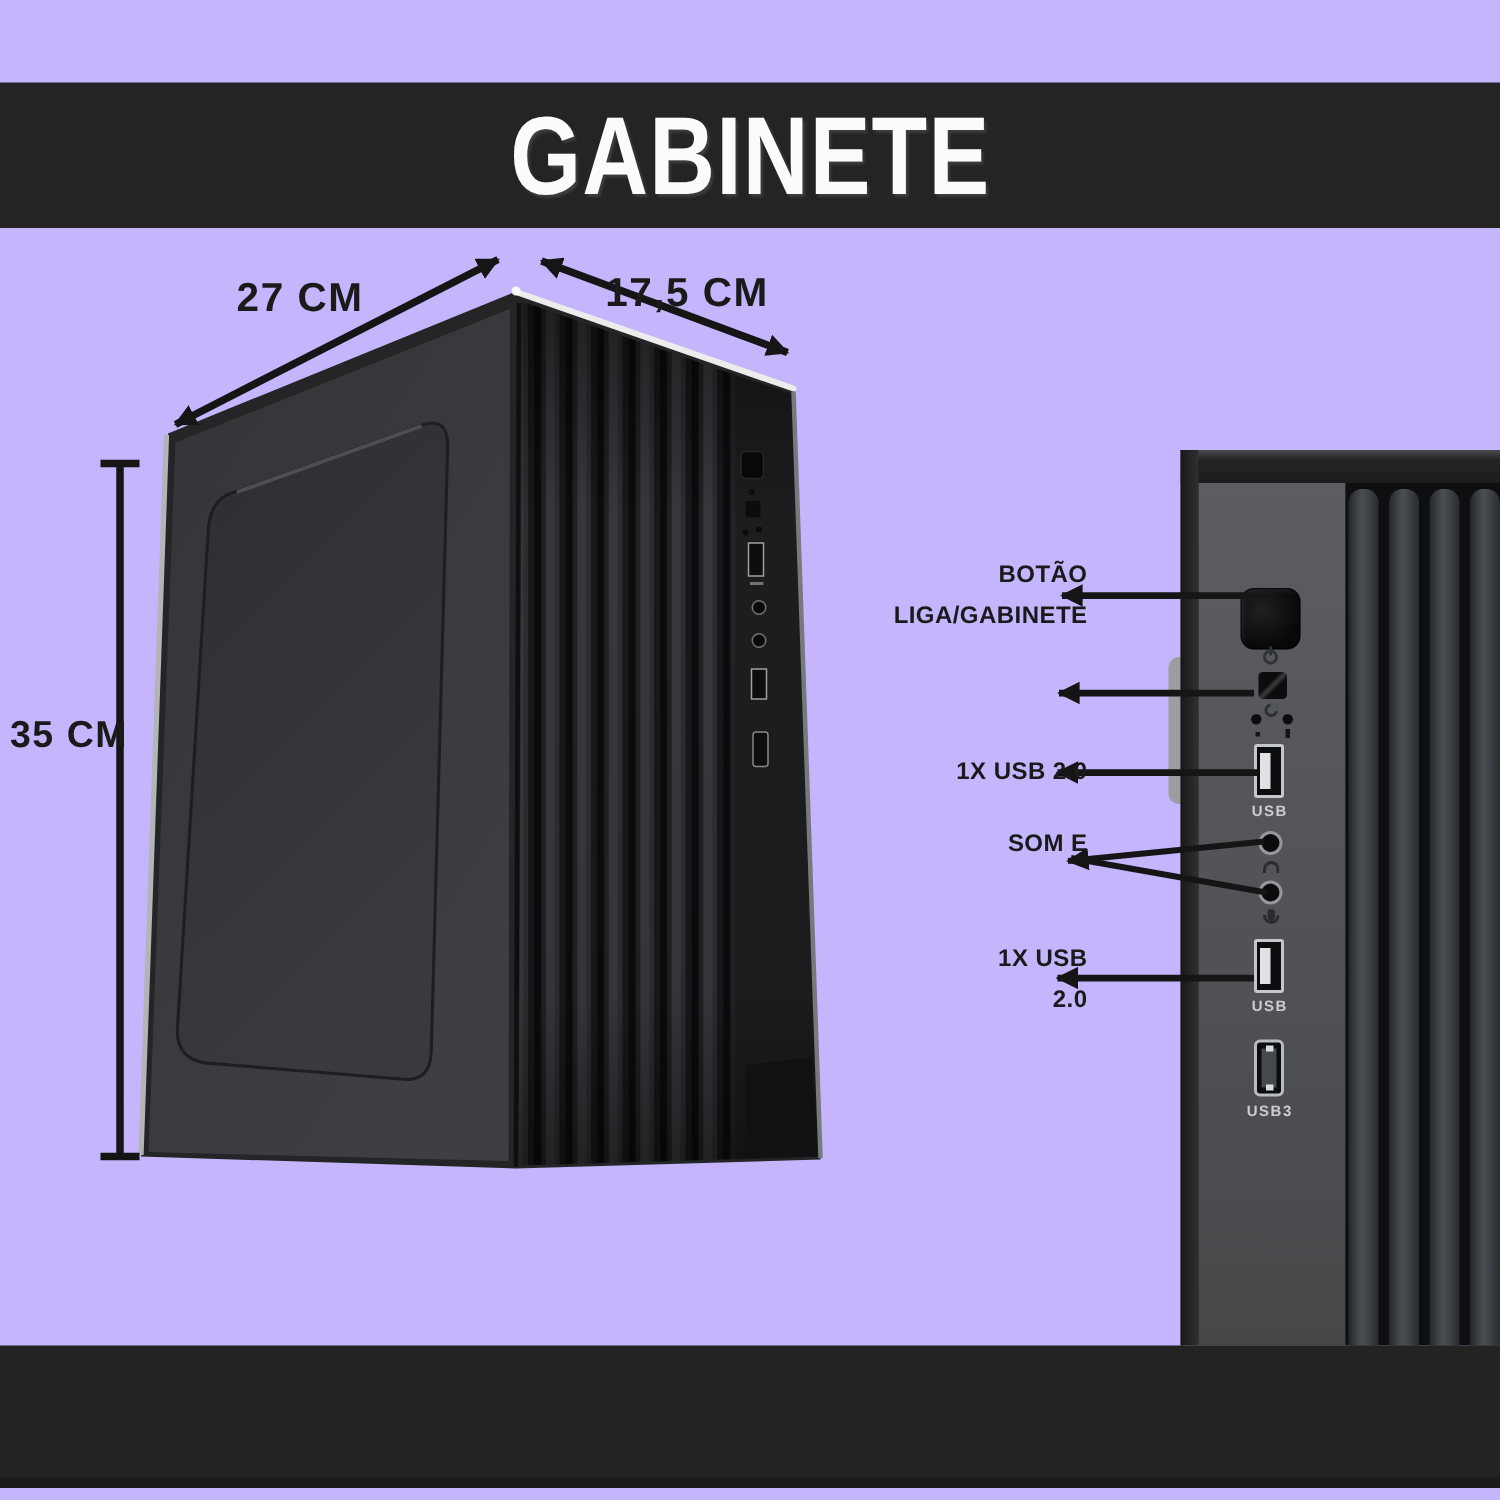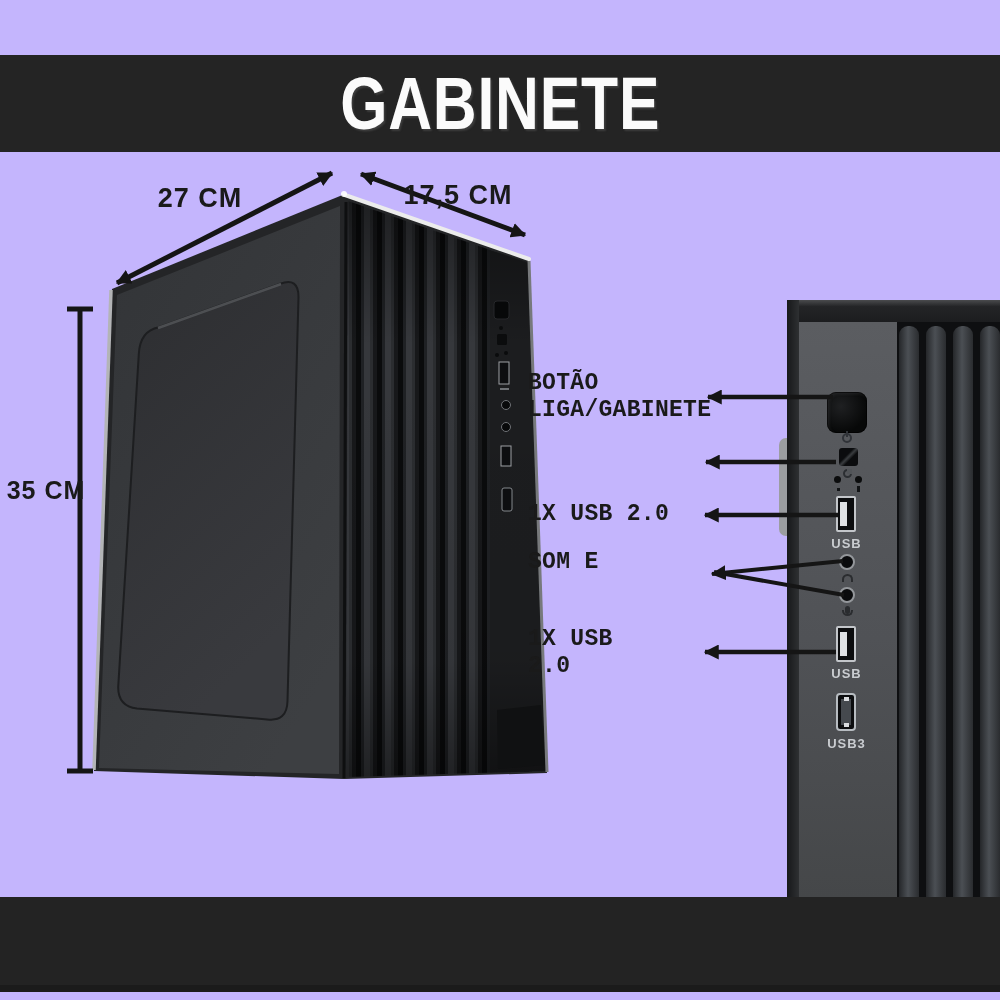--- a/index.html
+++ b/index.html
@@ -18,22 +18,22 @@
   .bottom-bar { position:absolute; left:0; top:897px; width:1000px; height:95px;
                 background:#232323; z-index:6; box-shadow:inset 0 -7px 0 rgba(0,0,0,.22); }
 
   
   .art { position:absolute; left:0; top:0; width:1000px; height:1000px; z-index:4; }
 
   
   .dim { position:absolute; color:#1a1a1a; font-weight:bold; font-size:27px;
          letter-spacing:1px; text-align:center; z-index:5; white-space:nowrap; }
   .dim-height { font-size:25px; }
-  .note { position:absolute; width:197px; color:#1a1a1a; font-weight:bold; font-size:23px;
-          line-height:27px; letter-spacing:.3px; text-align:left; z-index:5;font-family:Liberation Mono, monospace; }
+  .note { position:absolute; width:197px; color:#1a1a1a; font-weight:bold; font-size:16px;
+          line-height:27px; letter-spacing:.3px; text-align:right; z-index:5; }
   .note span { display:block; white-space:nowrap; }
 
   
   .closeup { position:absolute; left:787px; top:300px; width:213px; height:597px;
              background:#28292b; z-index:2; overflow:hidden; }
   .cu-face { position:absolute; left:12px; top:22px; width:98px; bottom:0;
              background:linear-gradient(to bottom,#5b5d61,#505256 55%,#454749); }
   .cu-frame-top { position:absolute; left:0; top:0; width:100%; height:22px;
                   background:linear-gradient(to bottom,#4a4b4d,#232426 30%,#1c1d1f); }
   .cu-frame-left { position:absolute; left:0; top:0; width:12px; height:100%;
@@ -54,21 +54,21 @@
 
   .usbport { position:absolute; left:49px; width:20px; background:#0c0d0f;
              border:2px solid #c3c6ca; border-radius:2px; }
   .usbport .tongue { position:absolute; left:2px; top:4px; bottom:4px; width:7px; background:#dfe1e4; }
   .usb3port { position:absolute; left:49px; width:20px; background:#0c0d0f;
               border:2px solid #b7bcc1; border-radius:4px; }
   .usb3port .insert { position:absolute; left:3px; top:4px; bottom:4px; width:10px; background:#45494e; }
   .usb3port .notch-t { position:absolute; left:6px; top:2px; width:5px; height:4px; background:#d9dbde; }
   .usb3port .notch-b { position:absolute; left:6px; bottom:2px; width:5px; height:4px; background:#d9dbde; }
   .plabel { position:absolute; left:37px; width:45px; text-align:center; color:#c9ccd0;
-            font-size:13px; letter-spacing:1px; font-weight:bold; }
+            font-size:10px; letter-spacing:1px; font-weight:bold; }
 
   .jack { position:absolute; left:52px; width:16px; height:16px; border-radius:50%;
           background:#0a0b0d; border:2px solid #94979b; }
   .icon-head { position:absolute; left:55px; width:11px; height:8px; border:2px solid #2a2c2f;
                border-bottom:none; border-radius:8px 8px 0 0; }
   .icon-mic-bar { position:absolute; left:58px; width:5px; height:8px; background:#2a2c2f; border-radius:2.5px; }
   .icon-mic-arc { position:absolute; left:55px; width:11px; height:6px; border:2px solid #2a2c2f;
                   border-top:none; border-radius:0 0 9px 9px; }
   .icon-power { position:absolute; left:55px; top:133px; width:10px; height:10px;
                 border:2px solid #303338; border-radius:50%; }

